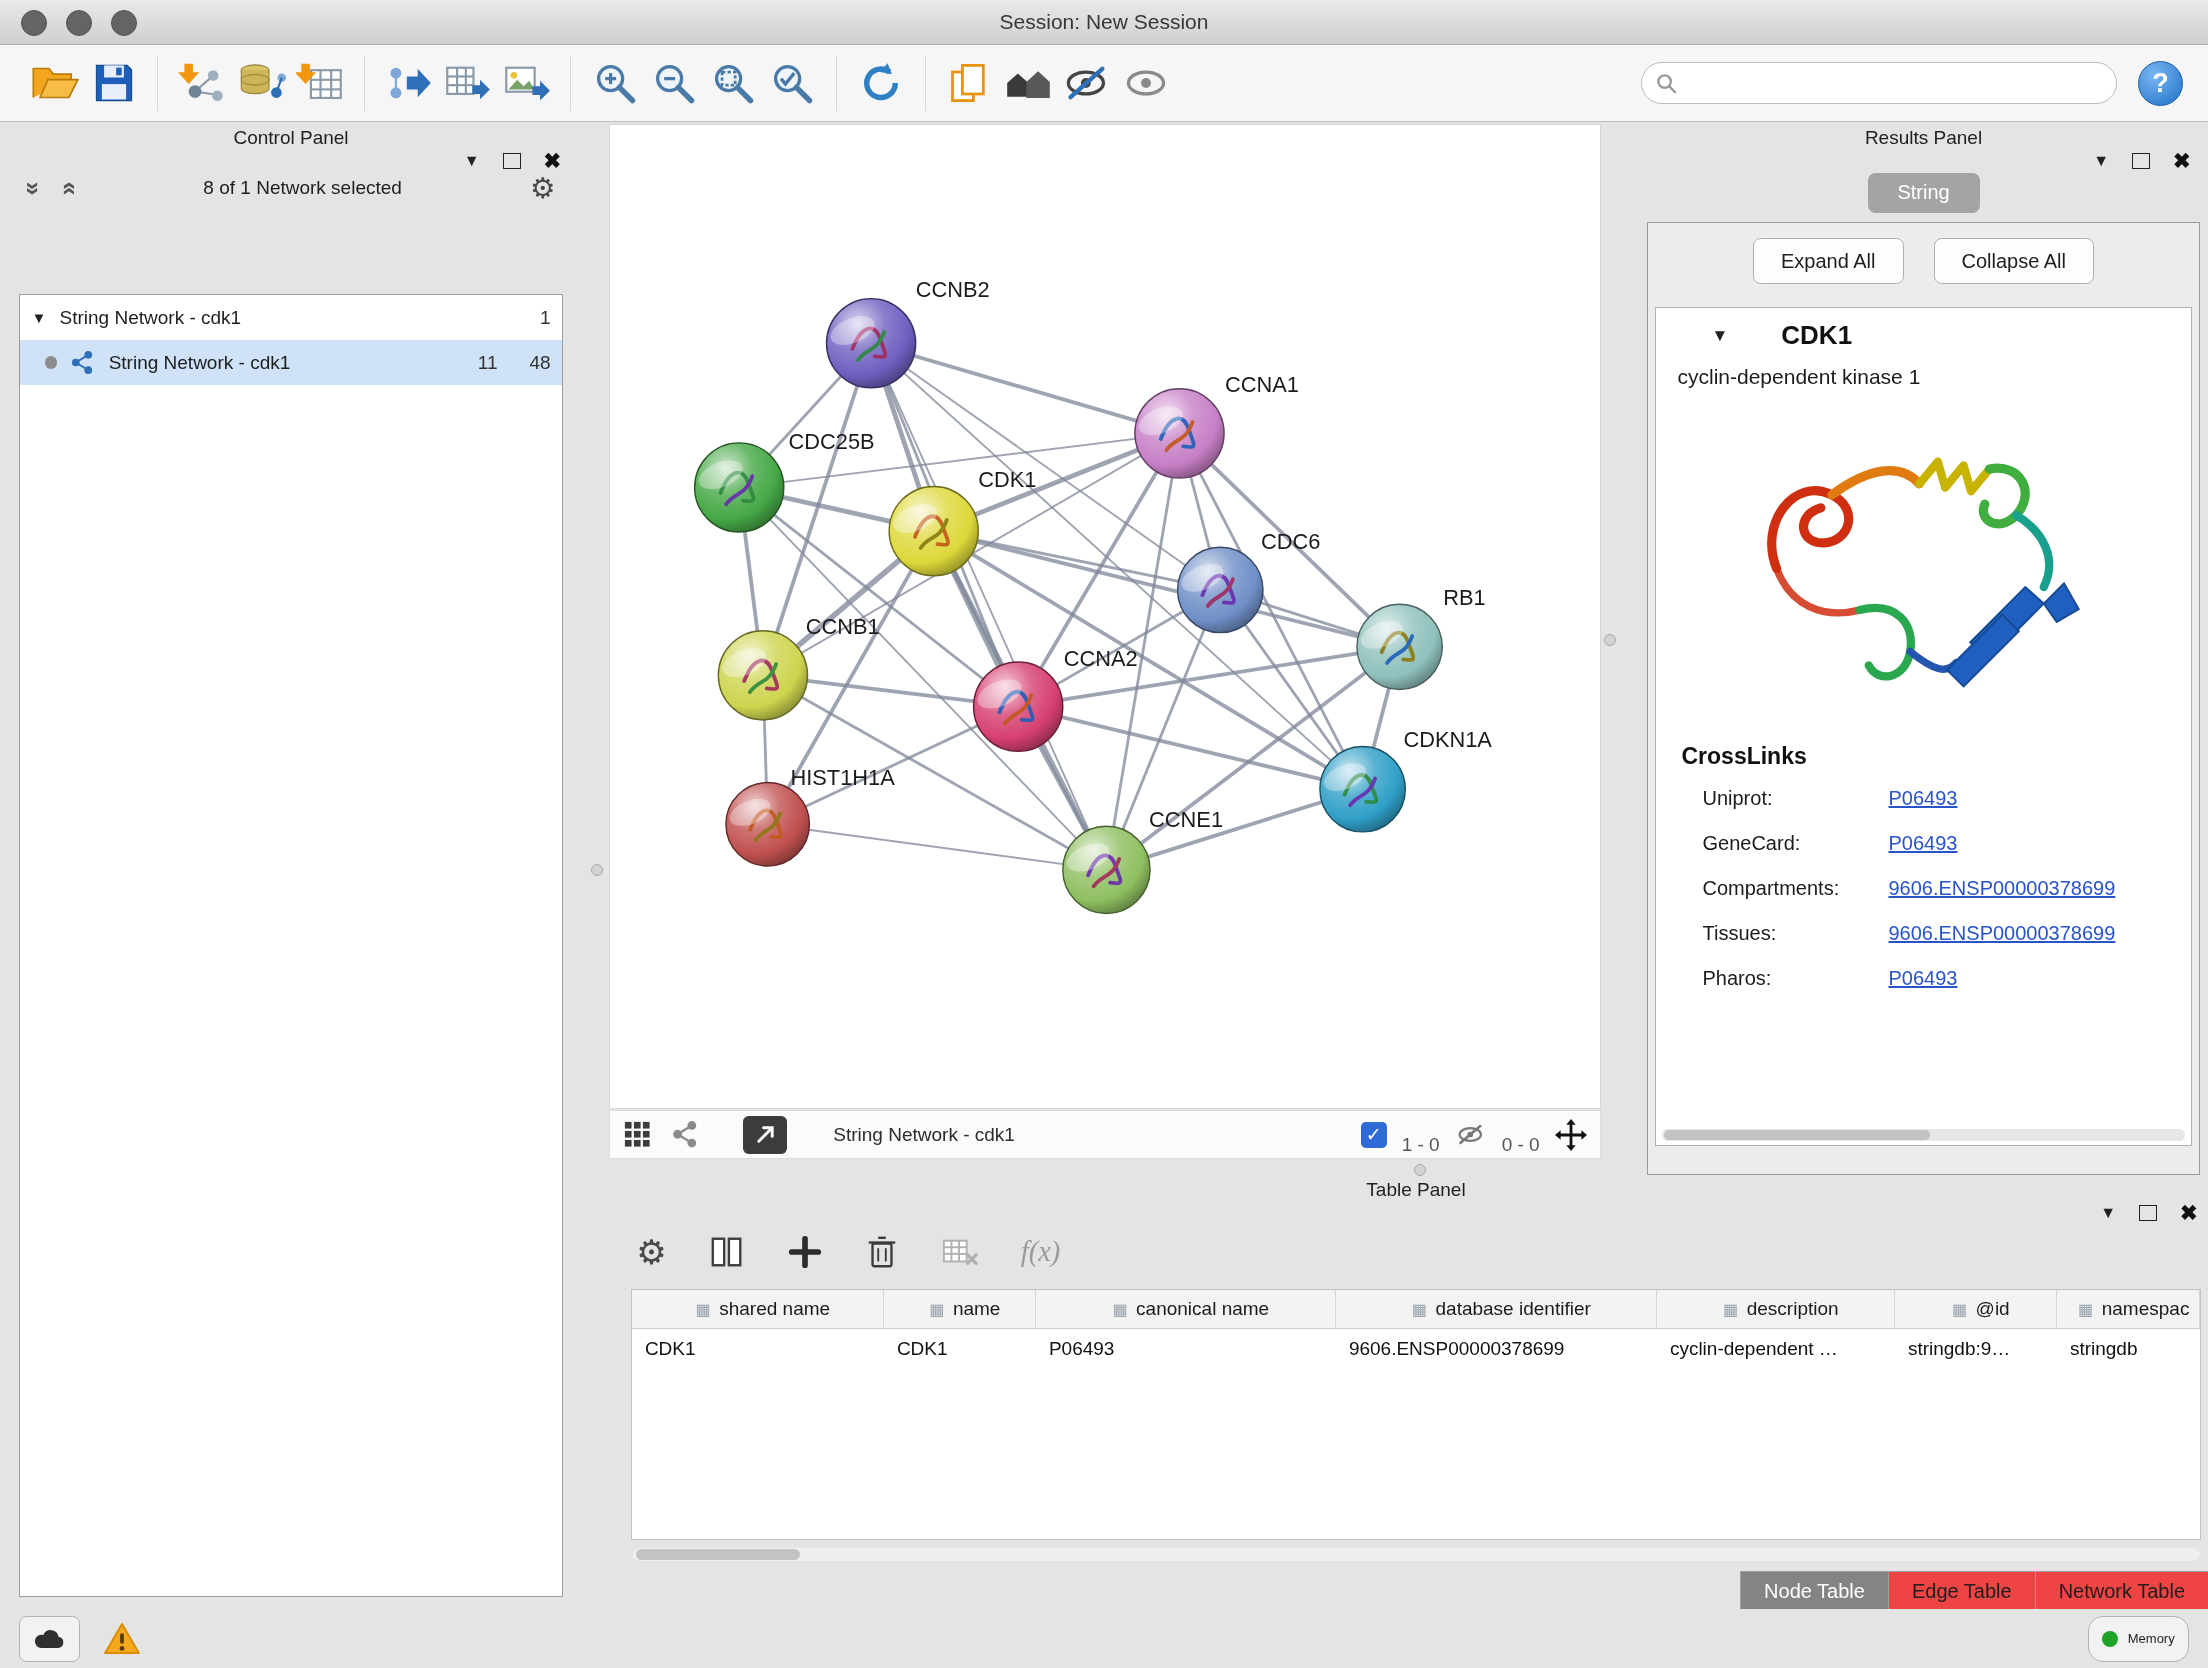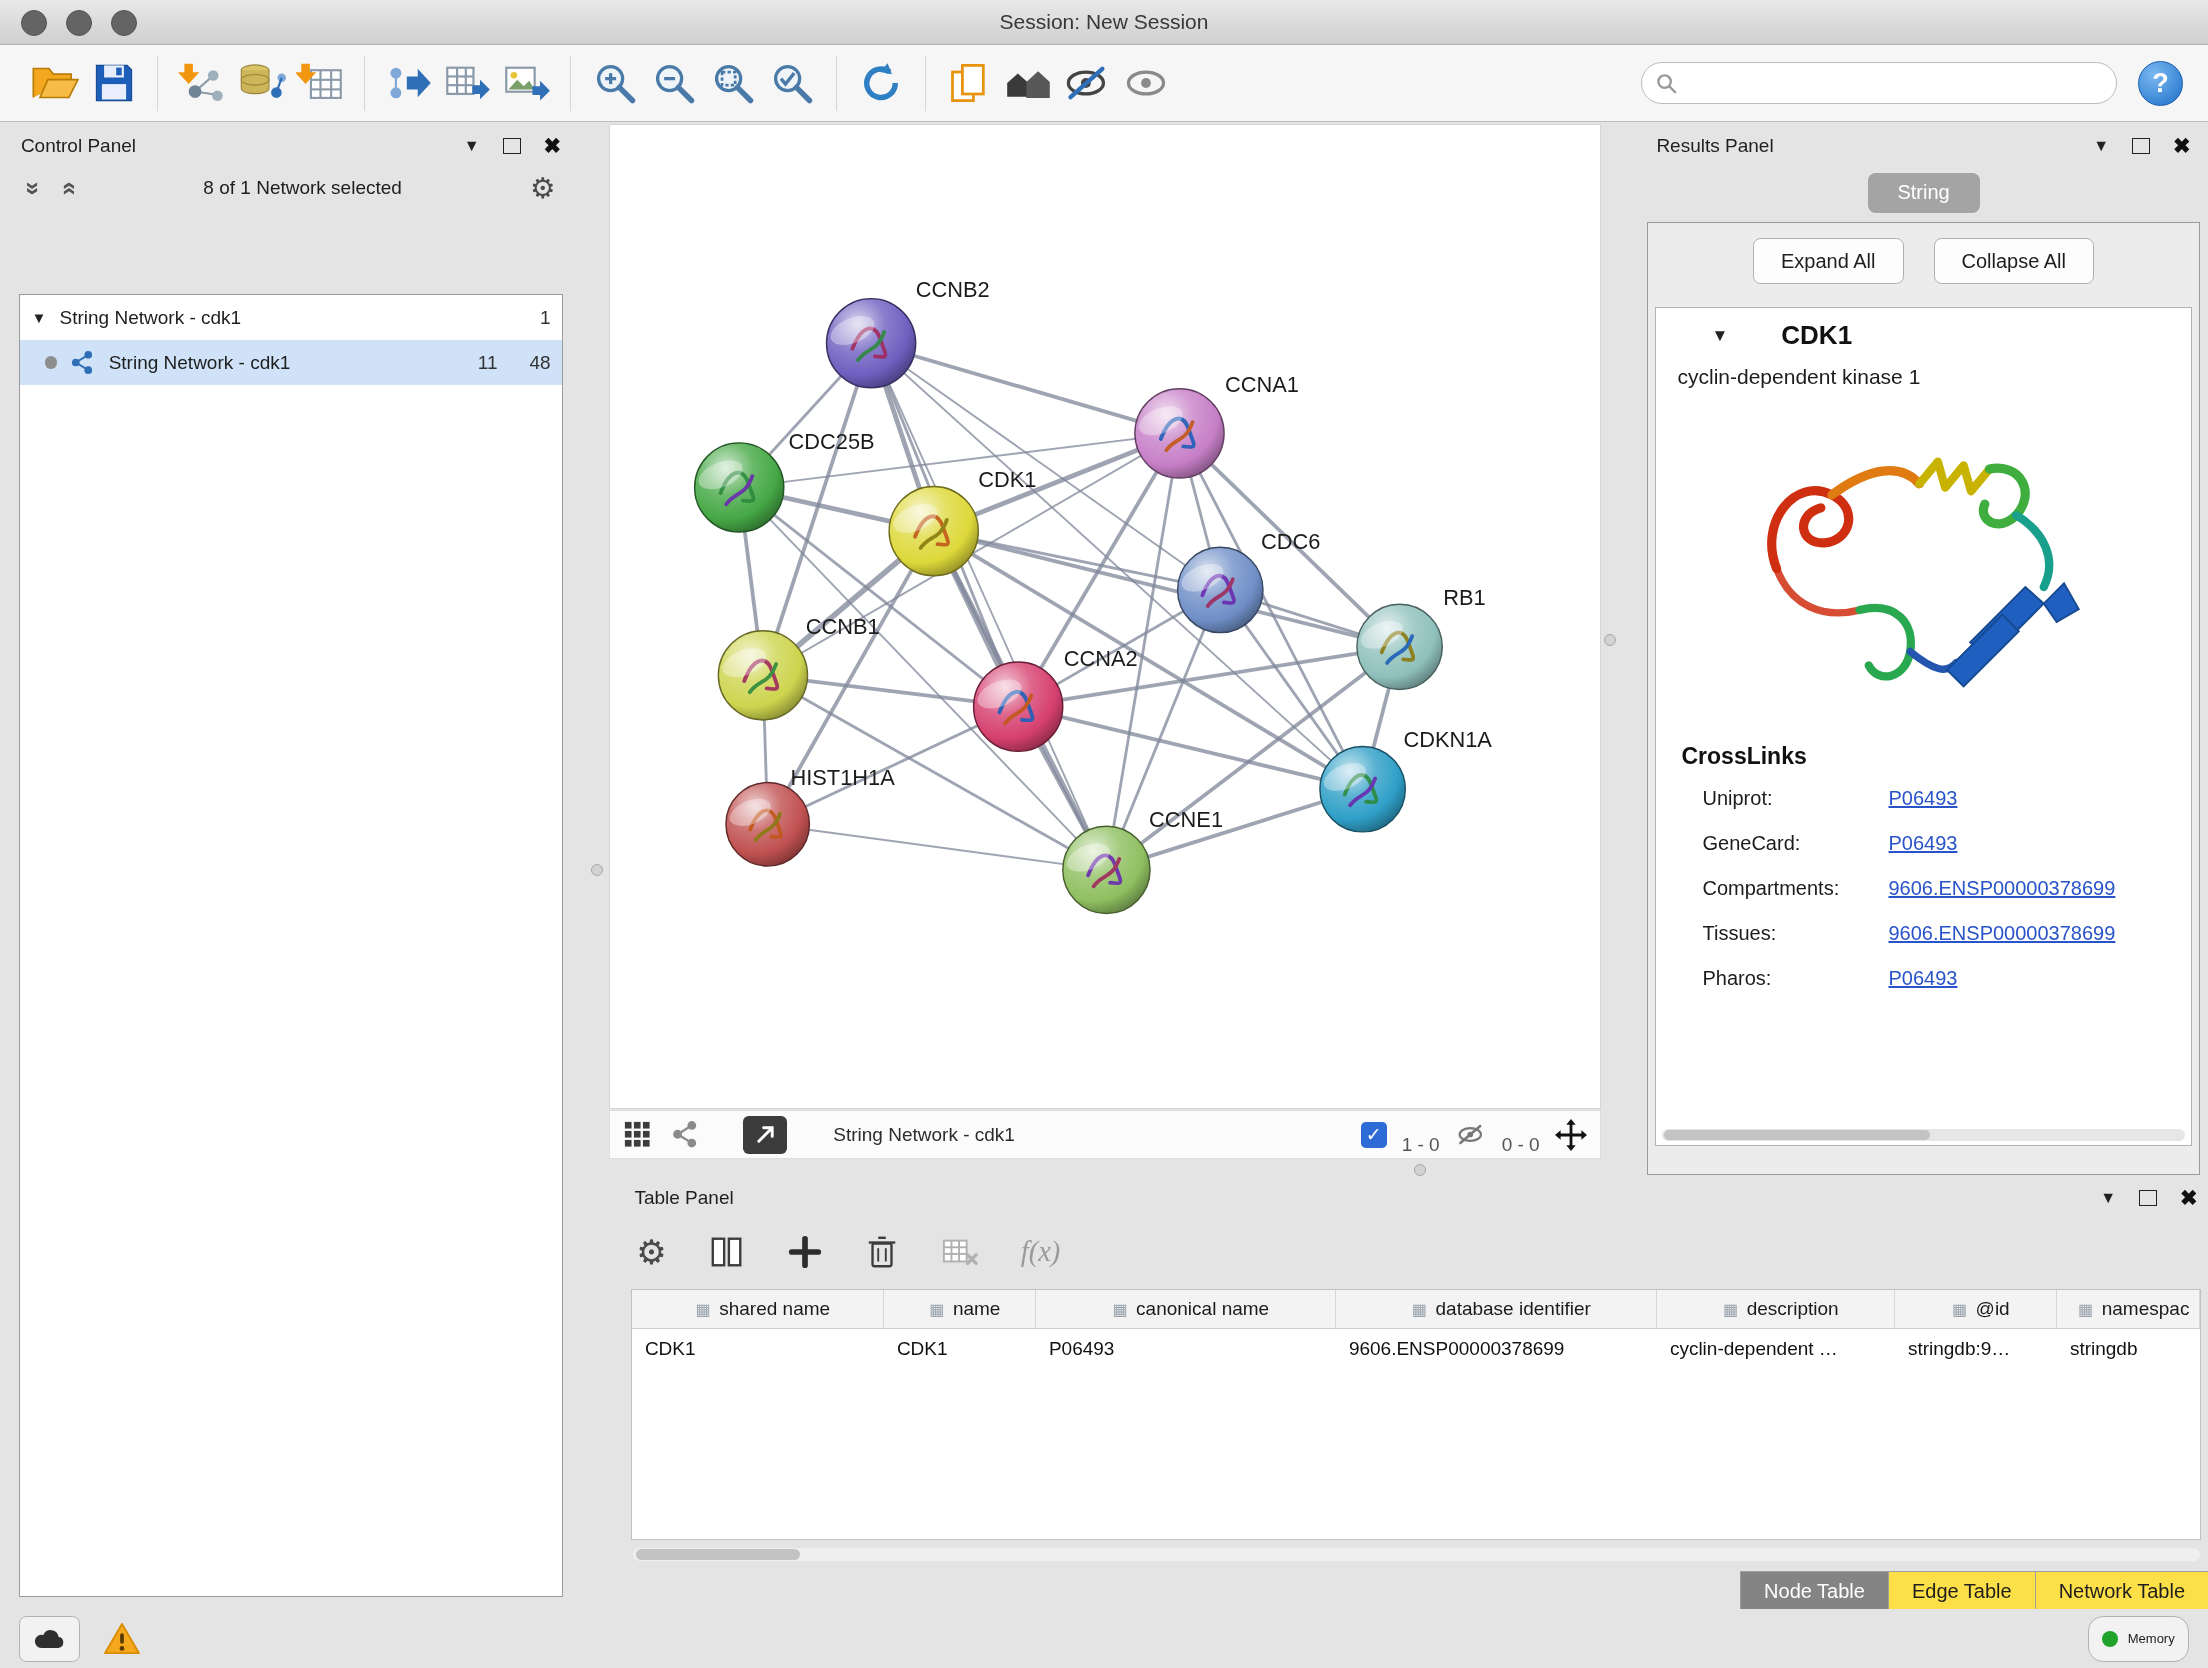--- a/index.html
+++ b/index.html
@@ -18,21 +18,21 @@
     border-bottom:1px solid #bdbdbd;display:flex;align-items:center;padding:0 25px;box-sizing:border-box;}
   .tbtn{width:59px;height:61px;display:flex;align-items:center;justify-content:center;border-radius:7.6px;}
   .tsep{width:1px;height:55px;background:#d6d6d6;margin:0 14.3px;}
   #search-wrap{margin-left:auto;width:476px;height:42px;background:#fff;border:1px solid #bcbcbc;
     border-radius:21px;display:flex;align-items:center;padding:0 13.3px;box-sizing:border-box;gap:9.5px;}
   #search-input{border:none;outline:none;flex:1;font-size:19px;font-family:inherit;background:transparent;}
   #help-btn{width:45px;height:45px;border-radius:50%;margin-left:21px;
     background:radial-gradient(circle at 35% 30%,#7ab8f0,#1d6fc9);color:#fff;font-size:27px;font-weight:bold;
     display:flex;align-items:center;justify-content:center;border:1px solid #1b5fae;box-sizing:border-box;}
   
-  .phead{display:flex;align-items:center;height:38px;padding:0 11.4px;}
+  .phead{display:flex;align-items:center;height:38px;padding:0 11.4px;flex-direction:column;}
   .phead .ptitle{font-size:19px;color:#1f1f1f;}
   .phead .picons{margin-left:auto;display:flex;align-items:center;gap:23px;}
   .icon-tri{font-size:16px;color:#222;}
   .icon-float{width:16px;height:13.3px;border:1.9px solid #222;display:inline-block;}
   .icon-x{font-size:21px;font-weight:bold;color:#111;}
   
   #control-panel{position:absolute;left:9.5px;top:127px;width:563px;height:1478px;}
   .cp-tabs{display:flex;margin-left:59px;margin-top:1.9px;}
   .cp-tab{height:38px;padding:0 21px;display:flex;align-items:center;font-size:19px;
     border:1px solid #9f9f9f;border-left:none;background:linear-gradient(#fefefe,#ececec);}
@@ -91,21 +91,21 @@
   .th{display:flex;align-items:center;gap:8.6px;padding-left:11.4px;border-right:1px solid #d6d6d6;
     font-size:19px;color:#1b1b1b;box-sizing:border-box;white-space:nowrap;overflow:hidden;justify-content:center;}
   .th .thicon{color:#9aa4ae;font-size:16px;}
   #tp-row{display:flex;height:40px;align-items:center;}
   .td{padding-left:13.3px;font-size:19px;color:#111;box-sizing:border-box;white-space:nowrap;overflow:hidden;}
   .c0{width:252px;} .c1{width:152px;} .c2{width:300px;} .c3{width:321px;} .c4{width:238px;} .c5{width:162px;} .c6{flex:1;}
   #tp-hscroll{position:absolute;left:9.5px;top:369px;right:9.5px;height:13.3px;background:#efefef;border-radius:6.7px;}
   #tp-hthumb{position:absolute;left:3.8px;top:1px;width:164px;height:11.4px;background:#c3c3c3;border-radius:5.7px;}
   #tp-tabs{position:absolute;left:0;right:0;top:392px;display:flex;justify-content:flex-end;}
   .tp-tab{height:38px;padding:0 23px;display:flex;align-items:center;font-size:20px;border:1px solid #9f9f9f;
-    border-left:none;background:#fde047;}
+    border-left:none;background:#ef4444;}
   .tp-tab:first-child{border-left:1px solid #9f9f9f;}
   .tp-tab.sel{background:#848484;color:#fff;}
   
   #statusbar{position:absolute;left:0;right:0;bottom:0;height:59px;background:#e4e4e4;
     display:flex;align-items:center;padding:0 19px;box-sizing:border-box;gap:23px;}
   .sb-btn{height:44px;border:1px solid #b2b2b2;border-radius:7.6px;background:#f2f2f2;
     display:flex;align-items:center;justify-content:center;padding:0 13.3px;gap:9.5px;}
   #memory-btn{margin-left:auto;border-radius:15px;font-size:13px;}
   .gdot{width:16px;height:16px;border-radius:50%;background:#1fa32a;}
   .splitdot{position:absolute;width:12.4px;height:12.4px;border-radius:50%;background:#d2d2d2;border:1px solid #a8a8a8;box-sizing:border-box;}

